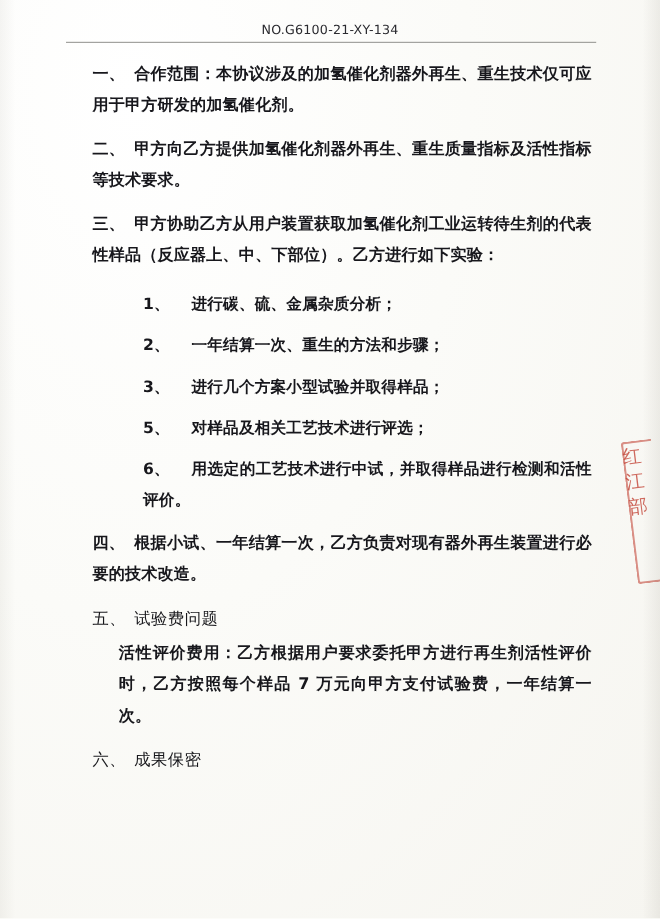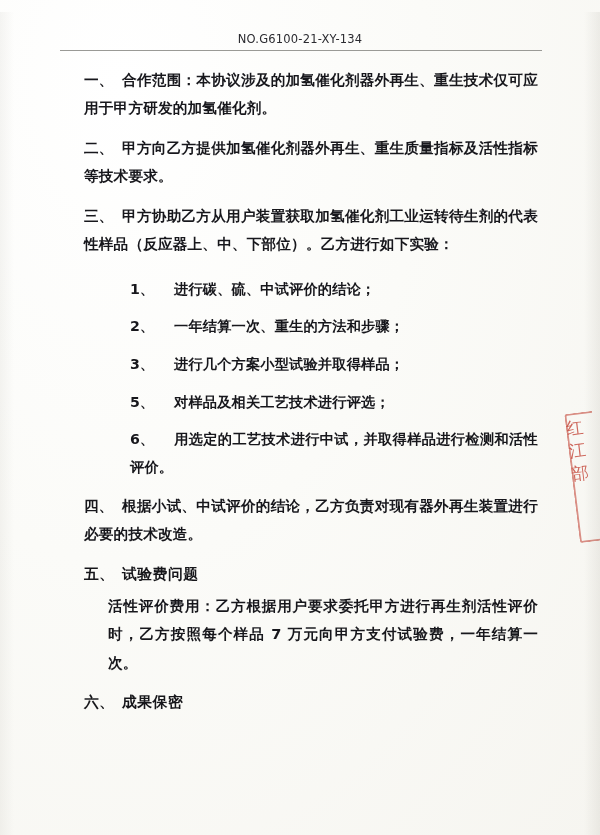--- a/index.html
+++ b/index.html
@@ -19,21 +19,20 @@
   .paper {
     position: absolute;
     inset: 0;
     background:
       radial-gradient(ellipse at 20% 10%, #ffffff 0%, #fbfbf8 45%, #f6f5f0 100%);
   }
   .page {
     position: absolute;
     inset: 0;
     padding: 0;
-    margin-top: 12px;
   }
   .header {
     position: absolute;
     top: 20px;
     left: 0;
     right: 0;
     text-align: center;
     font-family: "DejaVu Sans", "Liberation Sans", sans-serif;
     font-size: 11.5px;
     letter-spacing: 0.2px;
@@ -78,21 +77,21 @@
   }
   .sub .snum {
     display: inline-block;
     min-width: 44px;
   }
   .indent-para {
     padding-left: 24px;
   }
   .sec-head {
     font-size: 14.8px;
-    font-weight: 700;
+    font-weight: 400;
     margin: 16px 0 8px 0;
     letter-spacing: 0.5px;
   }
   .sec-head .num {
     display: inline-block;
     min-width: 38px;
   }
   .spacer-sm { height: 6px; }
 
   
@@ -162,42 +161,42 @@
       <span class="num">二、</span><span>甲方向乙方提供加氢催化剂器外再生、重生质量指标及活性指标等技术要求。</span>
     </p>
 
     <p class="para">
       <span class="num">三、</span><span>甲方协助乙方从用户装置获取加氢催化剂工业运转待生剂的代表性样品（反应器上、中、下部位）。乙方进行如下实验：</span>
     </p>
 
     <div class="spacer-sm"></div>
 
     <p class="sub">
-      <span class="snum">1、</span><span>进行碳、硫、中试评价的结论；</span>
+      <span class="snum">1、</span><span>进行碳、硫、金属杂质分析；</span>
     </p>
 
     <p class="sub">
       <span class="snum">2、</span><span>一年结算一次、重生的方法和步骤；</span>
     </p>
 
     <p class="sub">
       <span class="snum">3、</span><span>进行几个方案小型试验并取得样品；</span>
     </p>
 
 
     <p class="sub">
       <span class="snum">5、</span><span>对样品及相关工艺技术进行评选；</span>
     </p>
 
     <p class="sub">
       <span class="snum">6、</span><span>用选定的工艺技术进行中试，并取得样品进行检测和活性评价。</span>
     </p>
 
     <p class="para">
-      <span class="num">四、</span><span>根据小试、中试评价的结论，乙方负责对现有器外再生装置进行必要的技术改造。</span>
+      <span class="num">四、</span><span>根据小试、一年结算一次，乙方负责对现有器外再生装置进行必要的技术改造。</span>
     </p>
 
     <p class="sec-head">
       <span class="num">五、</span><span>试验费问题</span>
     </p>
 
     <p class="para indent-para">活性评价费用：乙方根据用户要求委托甲方进行再生剂活性评价时，乙方按照每个样品 7 万元向甲方支付试验费，一年结算一次。</p>
 
     <p class="sec-head">
       <span class="num">六、</span><span>成果保密</span>

